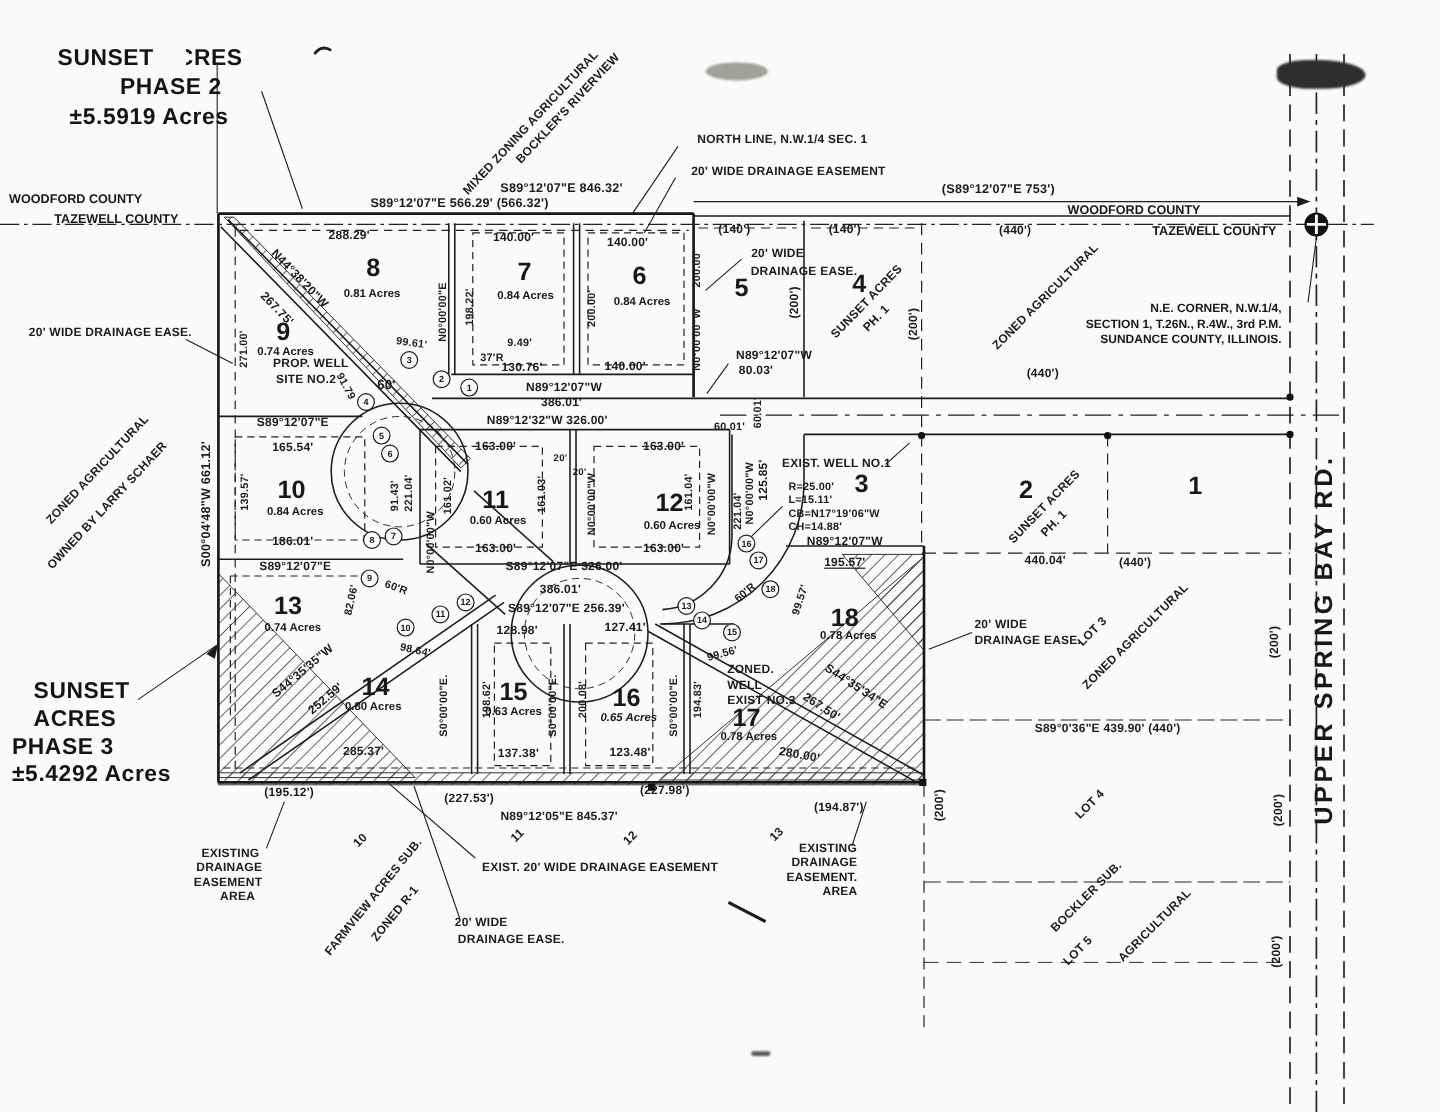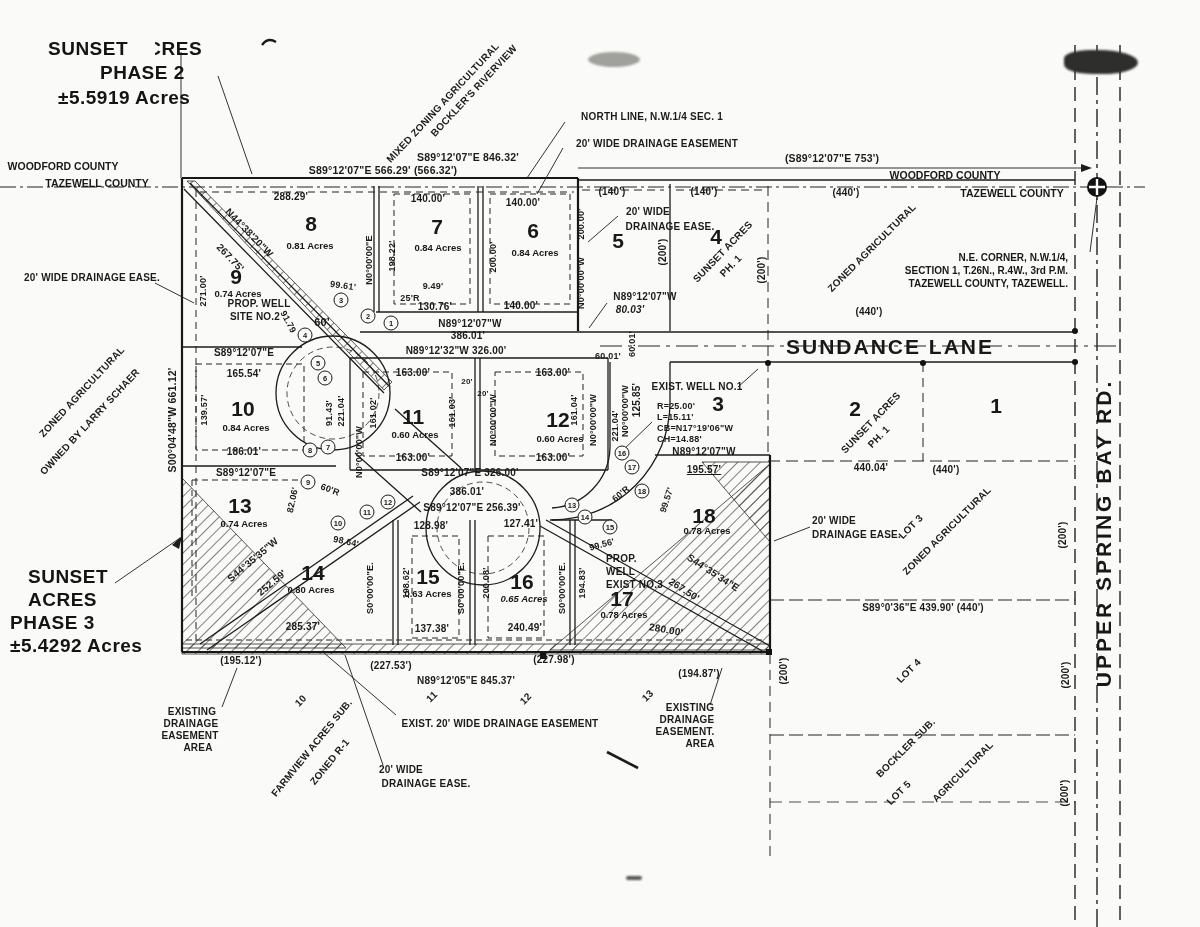--- a/index.html
+++ b/index.html
@@ -147,24 +147,23 @@
   <div class="ttl" style="left:10px;top:635px;">±5.4292 Acres</div>
 
   <div class="county" style="left:63px;top:166px;">WOODFORD COUNTY</div>
   <div class="county" style="left:97px;top:183px;">TAZEWELL COUNTY</div>
   <div class="county" style="left:945px;top:175px;">WOODFORD COUNTY</div>
   <div class="county" style="left:1012px;top:193px;">TAZEWELL COUNTY</div>
 
   <div class="cnote">
     <div>N.E. CORNER, N.W.1/4,</div>
     <div>SECTION 1, T.26N., R.4W., 3rd P.M.</div>
-    <div>TAZEWELL COUNTY, TAZEWELL.</div>
+    <div>SUNDANCE COUNTY, ILLINOIS.</div>
   </div>
 
-  <div class="street-sundance">SUNDANCE LANE</div>
   <div class="street-usbr">UPPER SPRING BAY RD.</div>
 
   <div id="lot-layer">
       <div class="lotnum" style="left: 996px; top: 406px; transform: translate(-50%, -50%);">1</div>
       <div class="lotnum" style="left: 855px; top: 409px; transform: translate(-50%, -50%);">2</div>
       <div class="lotnum" style="left: 718px; top: 404px; transform: translate(-50%, -50%);">3</div>
       <div class="lotnum" style="left: 716px; top: 237px; transform: translate(-50%, -50%);">4</div>
       <div class="lotnum" style="left: 618px; top: 241px; transform: translate(-50%, -50%);">5</div>
       <div class="lotnum" style="left: 533px; top: 231px; transform: translate(-50%, -50%);">6</div>
       <div class="lotacres" style="left: 535px; top: 252px; transform: translate(-50%, -50%);">0.84 Acres</div>
@@ -211,21 +210,21 @@
       <div class="ann" style="left: 230px; top: 258px; transform: translate(-50%, -50%) rotate(46deg);">267.75'</div>
       <div class="ann" style="left: 369px; top: 260px; font-size: 9px; transform: translate(-50%, -50%) rotate(-90deg);">N0°00'00"E</div>
       <div class="ann" style="left: 392px; top: 256px; font-size: 9px; transform: translate(-50%, -50%) rotate(-90deg);">198.22'</div>
       <div class="ann" style="left: 493px; top: 257px; font-size: 9px; transform: translate(-50%, -50%) rotate(-90deg);">200.00'</div>
       <div class="ann" style="left: 581px; top: 224px; font-size: 9px; transform: translate(-50%, -50%) rotate(-90deg);">200.00'</div>
       <div class="ann" style="left: 581px; top: 283px; font-size: 9px; transform: translate(-50%, -50%) rotate(-90deg);">N0°00'00"W</div>
       <div class="ann" style="left: 203px; top: 291px; font-size: 9px; transform: translate(-50%, -50%) rotate(-90deg);">271.00'</div>
       <div class="ann" style="left: 259px; top: 304px; transform: translate(-50%, -50%);">PROP. WELL</div>
       <div class="ann" style="left: 255px; top: 317px; transform: translate(-50%, -50%);">SITE NO.2</div>
       <div class="ann" style="left: 413px; top: 286px; font-size: 9px; transform: translate(-50%, -50%); margin-left: 20px;">9.49'</div>
-      <div class="ann" style="left: 410px; top: 298px; font-size: 9px; transform: translate(-50%, -50%);">25'R</div>
+      <div class="ann" style="left: 410px; top: 298px; font-size: 9px; transform: translate(-50%, -50%);">37'R</div>
       <div class="ann" style="left: 435px; top: 307px; transform: translate(-50%, -50%);">130.76'</div>
       <div class="ann" style="left: 521px; top: 306px; transform: translate(-50%, -50%);">140.00'</div>
       <div class="ann" style="left: 343px; top: 286px; font-size: 9px; transform: translate(-50%, -50%) rotate(8deg);">99.61'</div>
       <div class="ann" style="left: 322px; top: 322px; font-size: 11px; transform: translate(-50%, -50%);">60'</div>
       <div class="ann" style="left: 288px; top: 322px; font-size: 9px; transform: translate(-50%, -50%) rotate(62deg);">91.79</div>
       <div class="ann" style="left: 92px; top: 278px; transform: translate(-50%, -50%);">20' WIDE DRAINAGE EASE.</div>
       <div class="ann" style="left: 244px; top: 353px; transform: translate(-50%, -50%);">S89°12'07"E</div>
       <div class="ann" style="left: 244px; top: 374px; transform: translate(-50%, -50%);">165.54'</div>
       <div class="ann" style="left: 204px; top: 410px; font-size: 9px; transform: translate(-50%, -50%) rotate(-90deg);">139.57'</div>
       <div class="ann" style="left: 244px; top: 452px; transform: translate(-50%, -50%);">186.01'</div>
@@ -261,35 +260,35 @@
       <div class="ann" style="left: 697px; top: 387px; transform: translate(-50%, -50%);">EXIST. WELL NO.1</div>
       <div class="ann" style="left: 657px; top: 406px; font-size: 9px; transform: translate(0px, -50%);">R=25.00'</div>
       <div class="ann" style="left: 657px; top: 417px; font-size: 9px; transform: translate(0px, -50%);">L=15.11'</div>
       <div class="ann" style="left: 657px; top: 428px; font-size: 9px; transform: translate(0px, -50%);">CB=N17°19'06"W</div>
       <div class="ann" style="left: 657px; top: 439px; font-size: 9px; transform: translate(0px, -50%);">CH=14.88'</div>
       <div class="ann" style="left: 704px; top: 452px; transform: translate(-50%, -50%);">N89°12'07"W</div>
       <div class="ann" style="left: 704px; top: 470px; transform: translate(-50%, -50%); text-decoration: underline;">195.57'</div>
       <div class="ann" style="left: 648px; top: 212px; transform: translate(-50%, -50%);">20' WIDE</div>
       <div class="ann" style="left: 670px; top: 227px; transform: translate(-50%, -50%);">DRAINAGE EASE.</div>
       <div class="ann" style="left: 645px; top: 297px; transform: translate(-50%, -50%);">N89°12'07"W</div>
-      <div class="ann" style="left: 630px; top: 310px; transform: translate(-50%, -50%); font-style: italic;">80.03'</div>
+      <div class="ann" style="left: 630px; top: 310px; transform: translate(-50%, -50%);">80.03'</div>
       <div class="ann" style="left: 723px; top: 252px; transform: translate(-50%, -50%) rotate(-46deg);">SUNSET ACRES</div>
       <div class="ann" style="left: 731px; top: 266px; transform: translate(-50%, -50%) rotate(-46deg);">PH. 1</div>
       <div class="ann" style="left: 663px; top: 252px; transform: translate(-50%, -50%) rotate(-90deg);">(200')</div>
       <div class="ann" style="left: 762px; top: 270px; transform: translate(-50%, -50%) rotate(-90deg);">(200')</div>
       <div class="ann" style="left: 872px; top: 248px; transform: translate(-50%, -50%) rotate(-45deg);">ZONED AGRICULTURAL</div>
       <div class="ann" style="left: 869px; top: 312px; transform: translate(-50%, -50%);">(440')</div>
       <div class="ann" style="left: 871px; top: 423px; transform: translate(-50%, -50%) rotate(-46deg);">SUNSET ACRES</div>
       <div class="ann" style="left: 879px; top: 437px; transform: translate(-50%, -50%) rotate(-46deg);">PH. 1</div>
       <div class="ann" style="left: 871px; top: 468px; transform: translate(-50%, -50%);">440.04'</div>
       <div class="ann" style="left: 946px; top: 470px; transform: translate(-50%, -50%);">(440')</div>
       <div class="ann" style="left: 431px; top: 526px; transform: translate(-50%, -50%);">128.98'</div>
       <div class="ann" style="left: 521px; top: 524px; transform: translate(-50%, -50%);">127.41'</div>
       <div class="ann" style="left: 432px; top: 629px; transform: translate(-50%, -50%);">137.38'</div>
-      <div class="ann" style="left: 525px; top: 628px; transform: translate(-50%, -50%);">240.49'</div>
+      <div class="ann" style="left: 525px; top: 628px; transform: translate(-50%, -50%);">123.48'</div>
       <div class="ann" style="left: 303px; top: 627px; transform: translate(-50%, -50%);">285.37'</div>
       <div class="ann" style="left: 241px; top: 661px; transform: translate(-50%, -50%);">(195.12')</div>
       <div class="ann" style="left: 391px; top: 666px; transform: translate(-50%, -50%);">(227.53')</div>
       <div class="ann" style="left: 466px; top: 681px; transform: translate(-50%, -50%);">N89°12'05"E  845.37'</div>
       <div class="ann" style="left: 554px; top: 660px; transform: translate(-50%, -50%);">(227.98')</div>
       <div class="ann" style="left: 699px; top: 674px; transform: translate(-50%, -50%);">(194.87')</div>
       <div class="ann" style="left: 370px; top: 588px; font-size: 9px; transform: translate(-50%, -50%) rotate(-90deg);">S0°00'00"E.</div>
       <div class="ann" style="left: 406px; top: 583px; font-size: 9px; transform: translate(-50%, -50%) rotate(-90deg);">198.62'</div>
       <div class="ann" style="left: 461px; top: 588px; font-size: 9px; transform: translate(-50%, -50%) rotate(-90deg);">S0°00'00"E.</div>
       <div class="ann" style="left: 486px; top: 583px; font-size: 9px; transform: translate(-50%, -50%) rotate(-90deg);">200.08'</div>
@@ -299,21 +298,21 @@
       <div class="ann" style="left: 272px; top: 583px; transform: translate(-50%, -50%) rotate(-40deg);">252.59'</div>
       <div class="ann" style="left: 713px; top: 573px; transform: translate(-50%, -50%) rotate(33deg);">S44°35'34"E</div>
       <div class="ann" style="left: 684px; top: 590px; transform: translate(-50%, -50%) rotate(33deg);">267.50'</div>
       <div class="ann" style="left: 666px; top: 630px; transform: translate(-50%, -50%) rotate(10deg);">280.00'</div>
       <div class="ann" style="left: 346px; top: 542px; font-size: 9px; transform: translate(-50%, -50%) rotate(12deg);">98.64'</div>
       <div class="ann" style="left: 602px; top: 545px; font-size: 9px; transform: translate(-50%, -50%) rotate(-15deg);">99.56'</div>
       <div class="ann" style="left: 667px; top: 500px; font-size: 9px; transform: translate(-50%, -50%) rotate(-72deg);">99.57'</div>
       <div class="ann" style="left: 293px; top: 500px; font-size: 9px; transform: translate(-50%, -50%) rotate(-78deg);">82.06'</div>
       <div class="ann" style="left: 330px; top: 490px; font-size: 9px; transform: translate(-50%, -50%) rotate(20deg);">60'R</div>
       <div class="ann" style="left: 621px; top: 494px; font-size: 9px; transform: translate(-50%, -50%) rotate(-40deg);">60'R</div>
-      <div class="ann" style="left: 606px; top: 559px; transform: translate(0px, -50%);">PROP.</div>
+      <div class="ann" style="left: 606px; top: 559px; transform: translate(0px, -50%);">ZONED.</div>
       <div class="ann" style="left: 606px; top: 572px; transform: translate(0px, -50%);">WELL</div>
       <div class="ann" style="left: 606px; top: 585px; transform: translate(0px, -50%);">EXIST NO.3</div>
       <div class="ann" style="left: 192px; top: 712px; transform: translate(-50%, -50%);">EXISTING</div>
       <div class="ann" style="left: 191px; top: 724px; transform: translate(-50%, -50%);">DRAINAGE</div>
       <div class="ann" style="left: 190px; top: 736px; transform: translate(-50%, -50%);">EASEMENT</div>
       <div class="ann" style="left: 198px; top: 748px; transform: translate(-50%, -50%);">AREA</div>
       <div class="ann" style="left: 312px; top: 748px; transform: translate(-50%, -50%) rotate(-51deg);">FARMVIEW ACRES SUB.</div>
       <div class="ann" style="left: 330px; top: 762px; transform: translate(-50%, -50%) rotate(-51deg);">ZONED R-1</div>
       <div class="ann" style="left: 301px; top: 701px; transform: translate(-50%, -50%) rotate(-45deg);">10</div>
       <div class="ann" style="left: 432px; top: 697px; transform: translate(-50%, -50%) rotate(-45deg);">11</div>

